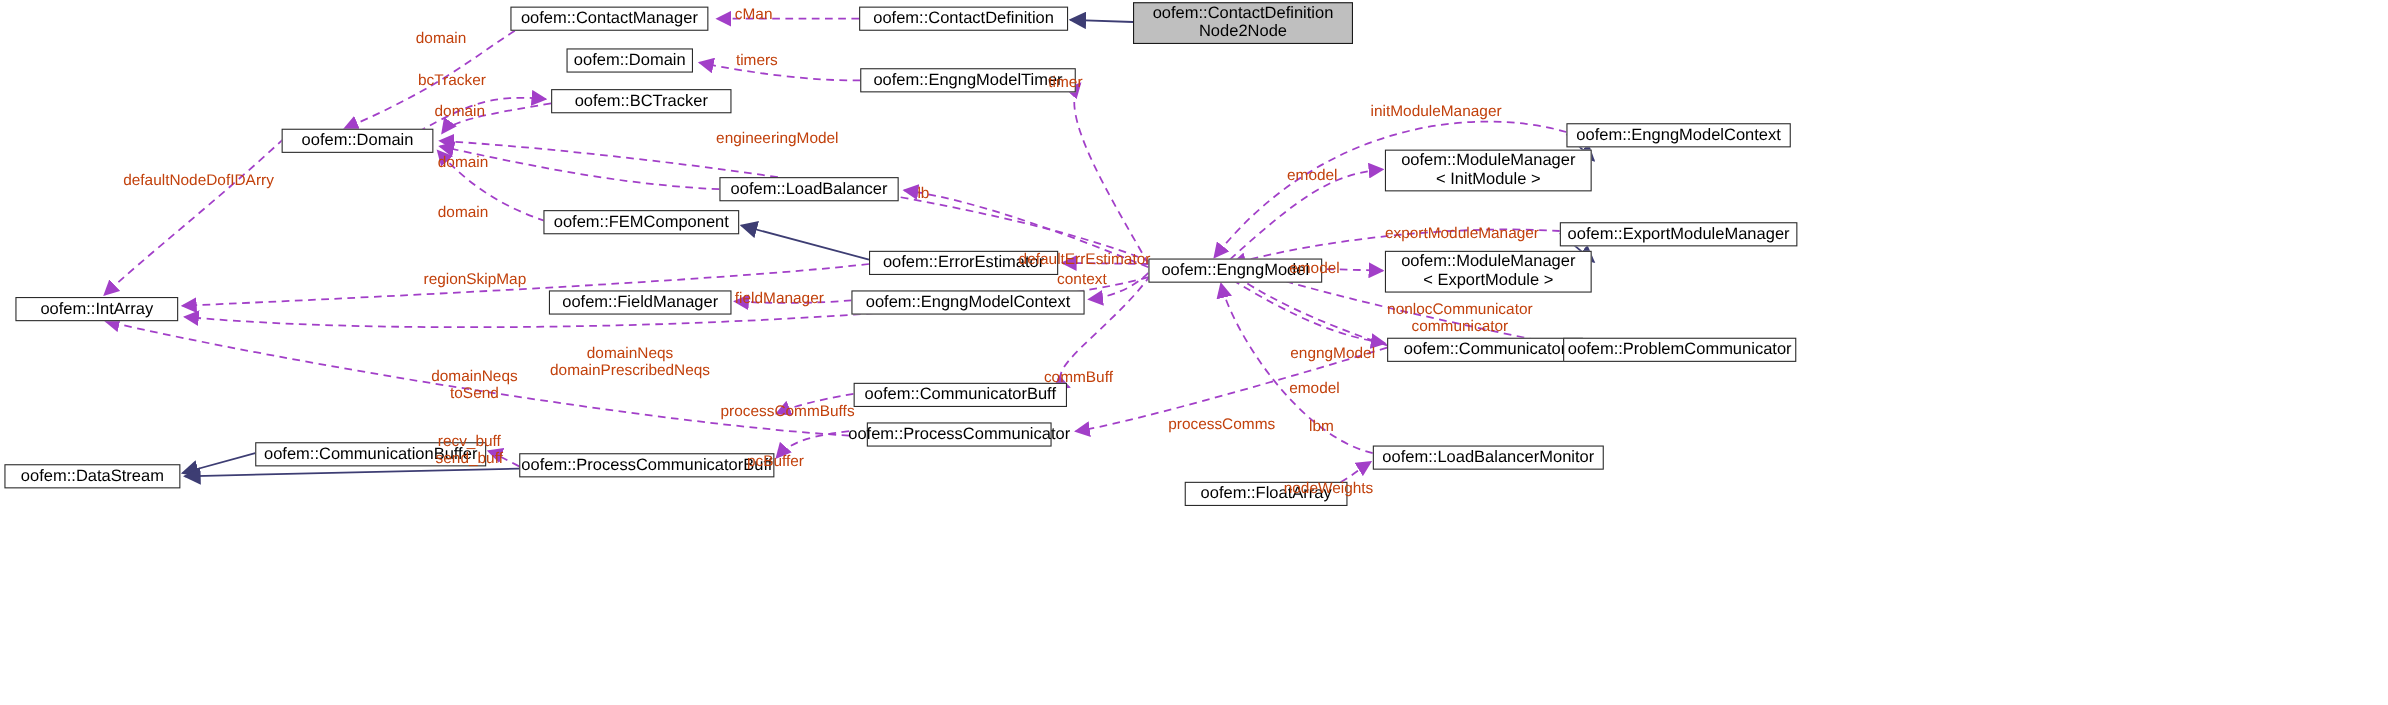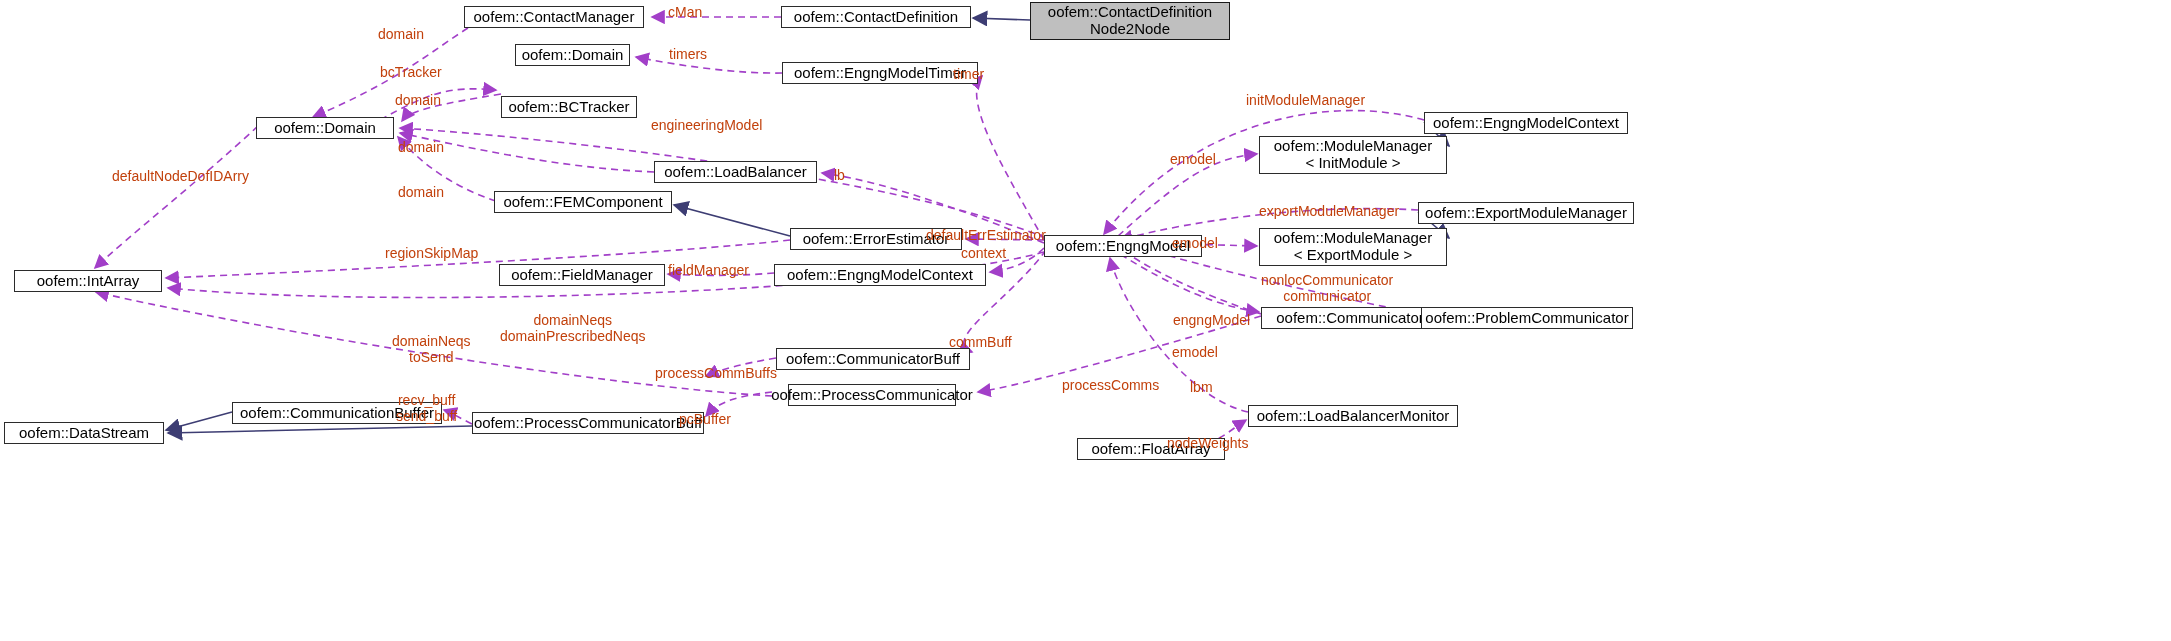--- a/index.html
+++ b/index.html
@@ -98,21 +98,21 @@
   </svg>
 
   <div id="nodes-layer">
       <div class="node" style="left: 14px; top: 270px; width: 148px; height: 22px;">oofem::IntArray</div>
       <div class="node" style="left: 4px; top: 422px; width: 160px; height: 22px;">oofem::DataStream</div>
       <div class="node" style="left: 232px; top: 402px; width: 210px; height: 22px;">oofem::CommunicationBuffer</div>
       <div class="node" style="left: 256px; top: 117px; width: 138px; height: 22px;">oofem::Domain</div>
       <div class="node" style="left: 472px; top: 412px; width: 232px; height: 22px;">oofem::ProcessCommunicatorBuff</div>
       <div class="node" style="left: 464px; top: 6px; width: 180px; height: 22px;">oofem::ContactManager</div>
       <div class="node" style="left: 515px; top: 44px; width: 115px; height: 22px;">oofem::Domain</div>
-      <div class="node" style="left: 501px; top: 96px; width: 136px; height: 22px;">oofem::BCTracker</div>
+      <div class="node" style="left: 501px; top: 81px; width: 164px; height: 22px;">oofem::BCTracker</div>
       <div class="node" style="left: 654px; top: 161px; width: 163px; height: 22px;">oofem::LoadBalancer</div>
       <div class="node" style="left: 494px; top: 191px; width: 178px; height: 22px;">oofem::FEMComponent</div>
       <div class="node" style="left: 499px; top: 264px; width: 166px; height: 22px;">oofem::FieldManager</div>
       <div class="node" style="left: 790px; top: 228px; width: 172px; height: 22px;">oofem::ErrorEstimator</div>
       <div class="node" style="left: 774px; top: 264px; width: 212px; height: 22px;">oofem::EngngModelContext</div>
       <div class="node" style="left: 782px; top: 62px; width: 196px; height: 22px;">oofem::EngngModelTimer</div>
       <div class="node" style="left: 776px; top: 348px; width: 194px; height: 22px;">oofem::CommunicatorBuff</div>
       <div class="node" style="left: 788px; top: 384px; width: 168px; height: 22px;">oofem::ProcessCommunicator</div>
       <div class="node" style="left: 781px; top: 6px; width: 190px; height: 22px;">oofem::ContactDefinition</div>
       <div class="node" style="left: 1044px; top: 235px; width: 158px; height: 22px;">oofem::EngngModel</div>
@@ -139,21 +139,21 @@
       <div class="edge-label" style="left: 1246px; top: 92px;">initModuleManager</div>
       <div class="edge-label" style="left: 651px; top: 117px;">engineeringModel</div>
       <div class="edge-label" style="left: 398px; top: 139px;">domain</div>
       <div class="edge-label" style="left: 1170px; top: 151px;">emodel</div>
       <div class="edge-label" style="left: 834px; top: 167px;">lb</div>
       <div class="edge-label" style="left: 398px; top: 184px;">domain</div>
       <div class="edge-label" style="left: 1259px; top: 203px;">exportModuleManager</div>
       <div class="edge-label" style="left: 926px; top: 227px;">defaultErrEstimator</div>
       <div class="edge-label" style="left: 1172px; top: 235px;">emodel</div>
       <div class="edge-label" style="left: 385px; top: 245px;">regionSkipMap</div>
-      <div class="edge-label" style="left: 112px; top: 168px; text-align: center;">defaultNodeDofIDArry</div>
+      <div class="edge-label" style="left: 112px; top: 155px; text-align: center;">defaultNodeDofIDArry</div>
       <div class="edge-label" style="left: 961px; top: 245px;">context</div>
       <div class="edge-label" style="left: 668px; top: 262px;">fieldManager</div>
       <div class="edge-label" style="left: 1261px; top: 272px;">nonlocCommunicator
 communicator</div>
       <div class="edge-label" style="left: 500px; top: 300px; margin-top: 12px;">domainNeqs
 domainPrescribedNeqs</div>
       <div class="edge-label" style="left: 1173px; top: 312px;">engngModel</div>
       <div class="edge-label" style="left: 949px; top: 334px;">commBuff</div>
       <div class="edge-label" style="left: 392px; top: 333px;">domainNeqs
 toSend</div>

